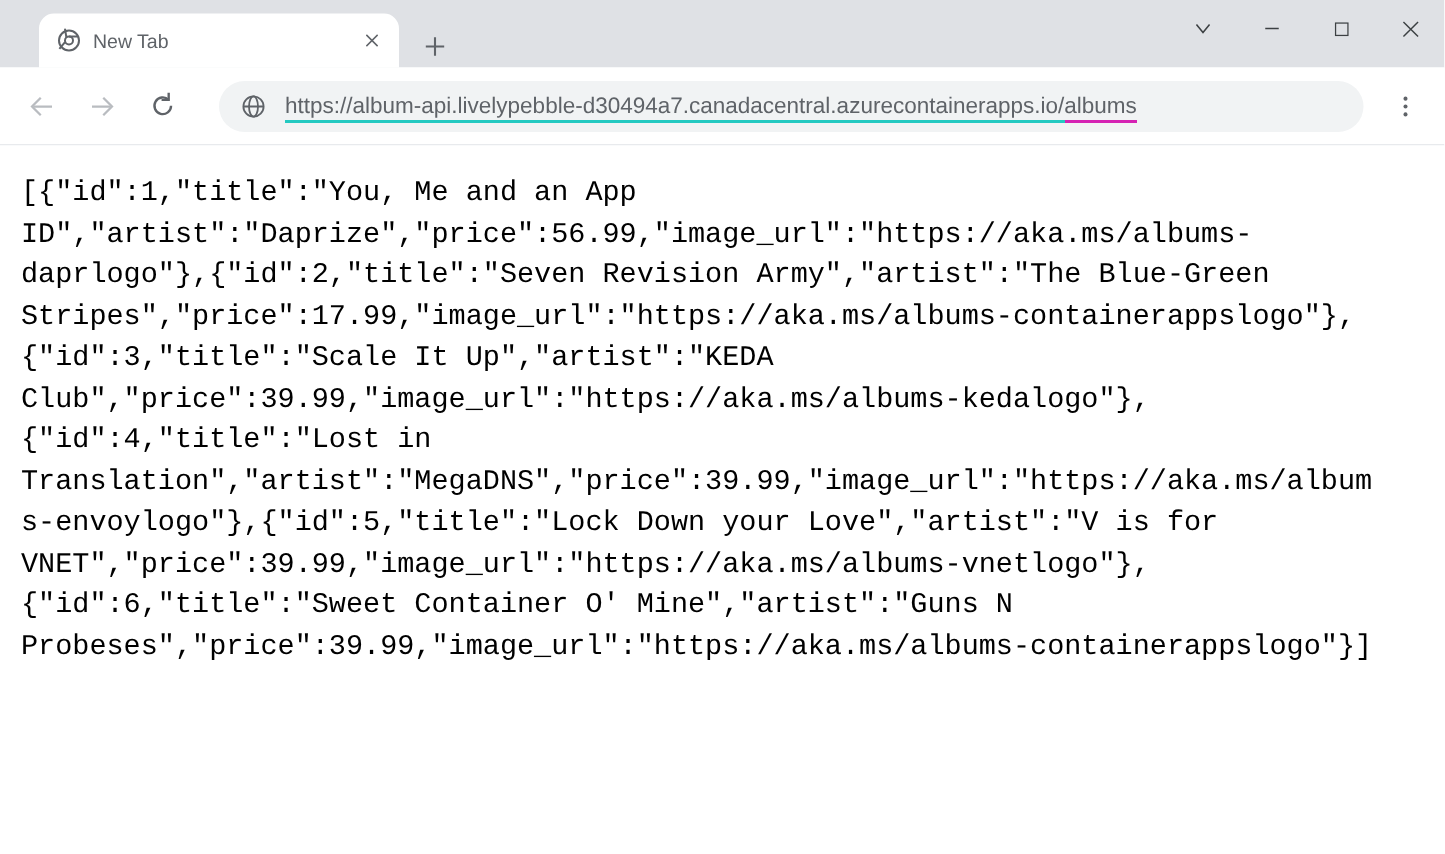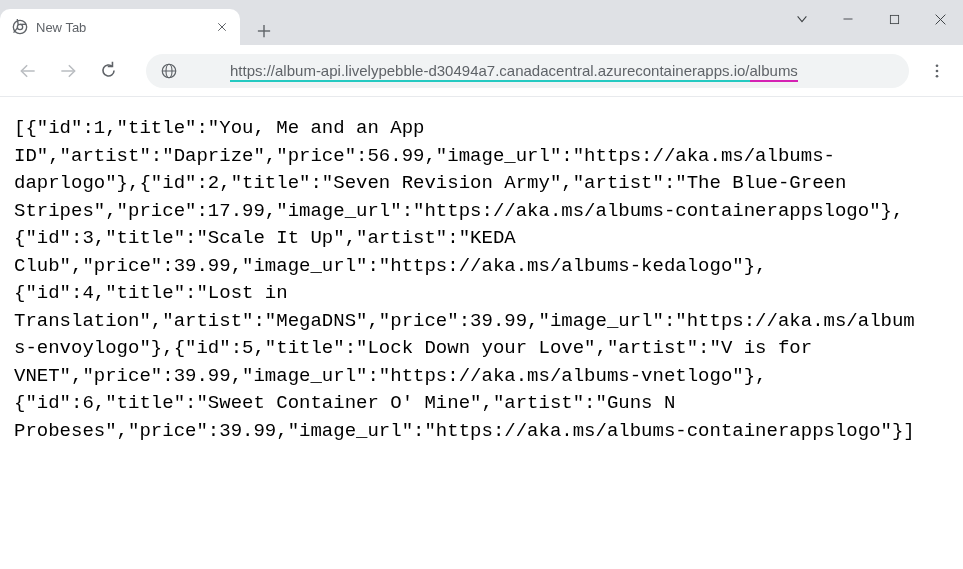--- a/index.html
+++ b/index.html
@@ -19,21 +19,21 @@
     top: 0; left: 0; right: 0;
     height: 45px;
     background: #dfe1e5;
     display: flex;
     align-items: flex-start;
   }
 
   .tab-strip {
     display: flex;
     align-items: flex-end;
-    padding-left: 0;
+    padding-left: 26px;
     height: 45px;
     flex: 1;
   }
 
   .tab {
     position: relative;
     height: 36px;
     margin-top: 8px;
     background: #fff;
     border-top-left-radius: 10px;
@@ -108,21 +108,20 @@
     height: 34px;
     background: #f1f3f4;
     border-radius: 17px;
     margin: 0 10px 0 18px;
     display: flex;
     align-items: center;
     padding: 0 14px;
     font-size: 15px;
     color: #5f6368;
     overflow: hidden;
-    gap: 40px;
   }
   .omnibox .globe {
     width: 18px; height: 18px; margin-right: 12px; flex-shrink: 0;
     color: #5f6368;
   }
   .url-text {
     white-space: nowrap;
     font-family: "Segoe UI", Arial, sans-serif;
   }
   .url-seg1 {

